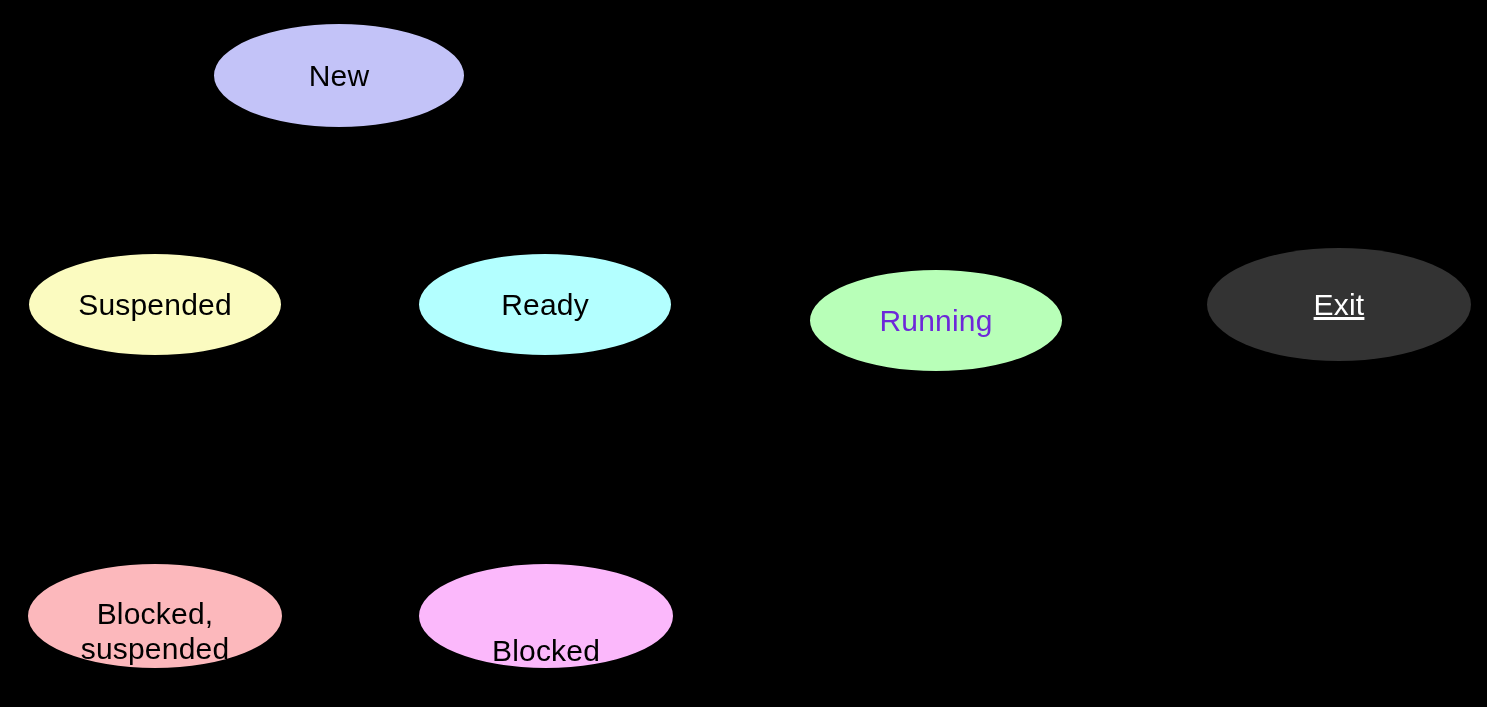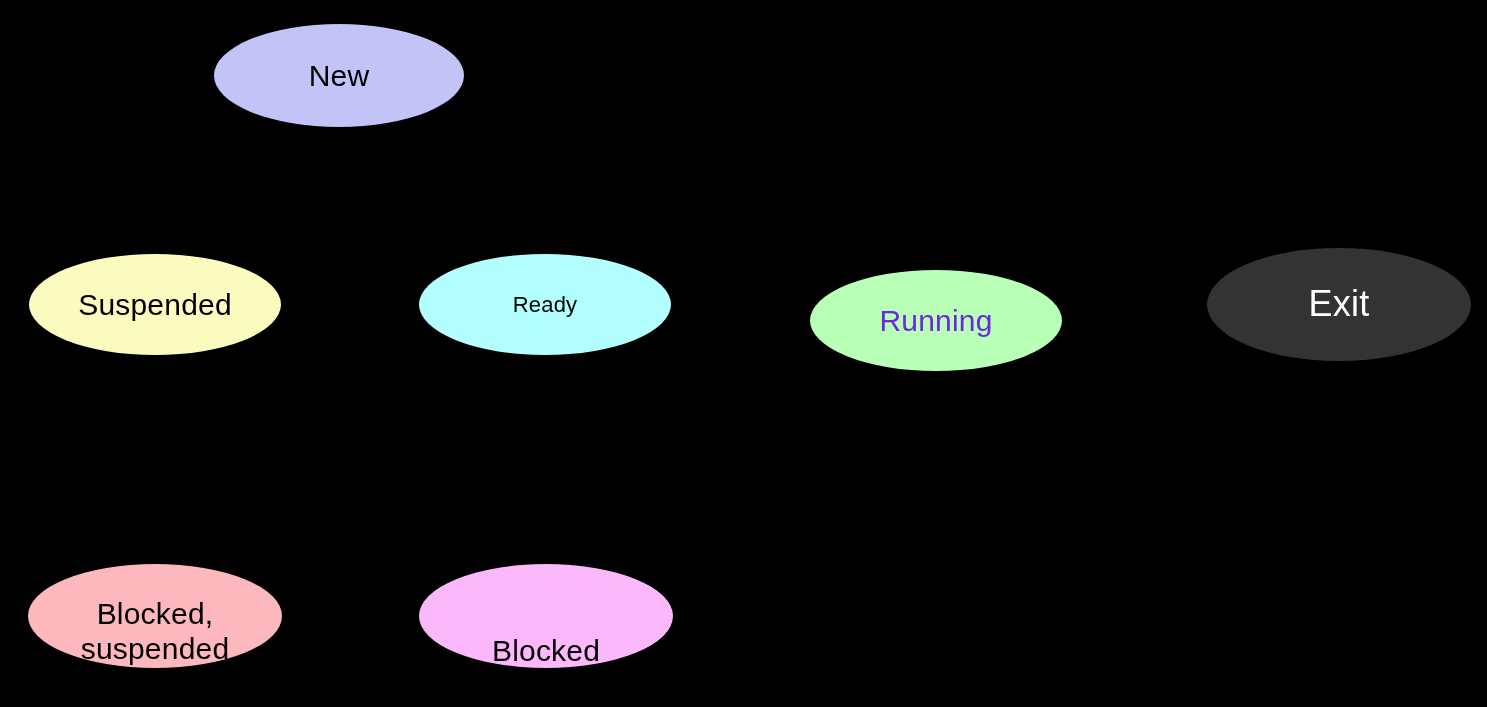--- a/index.html
+++ b/index.html
@@ -49,27 +49,27 @@
 <body>
 
 <div id="canvas" style="width: 1487px; height: 707px; background: rgb(0, 0, 0);">
     <div class="node dark-outline" style="left: 208px; top: 18px; width: 262px; height: 115px; background: rgb(195, 195, 248); color: rgb(0, 0, 0); border-color: rgb(0, 0, 0);">
       <span class="label" style="font-size: 30px;">New</span>
     </div>
     <div class="node dark-outline" style="left: 23px; top: 248px; width: 264px; height: 113px; background: rgb(251, 251, 192); color: rgb(0, 0, 0); border-color: rgb(0, 0, 0);">
       <span class="label" style="font-size: 30px;">Suspended</span>
     </div>
     <div class="node dark-outline" style="left: 413px; top: 248px; width: 264px; height: 113px; background: rgb(179, 255, 255); color: rgb(0, 0, 0); border-color: rgb(0, 0, 0);">
-      <span class="label" style="font-size: 22px;">Ready</span>
+      <span class="label" style="font-size: 30px;">Ready</span>
     </div>
     <div class="node dark-outline" style="left: 804px; top: 264px; width: 264px; height: 113px; background: rgb(184, 255, 184); color: #6d28d9; border-color: rgb(0, 0, 0);">
       <span class="label" style="font-size: 30px;">Running</span>
     </div>
     <div class="node no-outline" style="left: 1207px; top: 248px; width: 264px; height: 113px; background: rgb(51, 51, 51); color: rgb(255, 255, 255);">
-      <span class="label" style="font-size: 36px;">Exit</span>
+      <span class="label" style="font-size: 30px; text-decoration: underline;">Exit</span>
     </div>
     <div class="node dark-outline" style="left: 22px; top: 558px; width: 266px; height: 116px; background: rgb(252, 184, 188); color: rgb(0, 0, 0); border-color: rgb(0, 0, 0);">
       <span class="label" style="font-size: 30px; margin-top: 30px;">Blocked,
 suspended</span>
     </div>
     <div class="node dark-outline" style="left: 413px; top: 558px; width: 266px; height: 116px; background: rgb(251, 184, 251); color: rgb(0, 0, 0); border-color: rgb(0, 0, 0); align-items: flex-end;">
       <span class="label" style="font-size: 30px;">Blocked</span>
     </div>
   </div>
 

